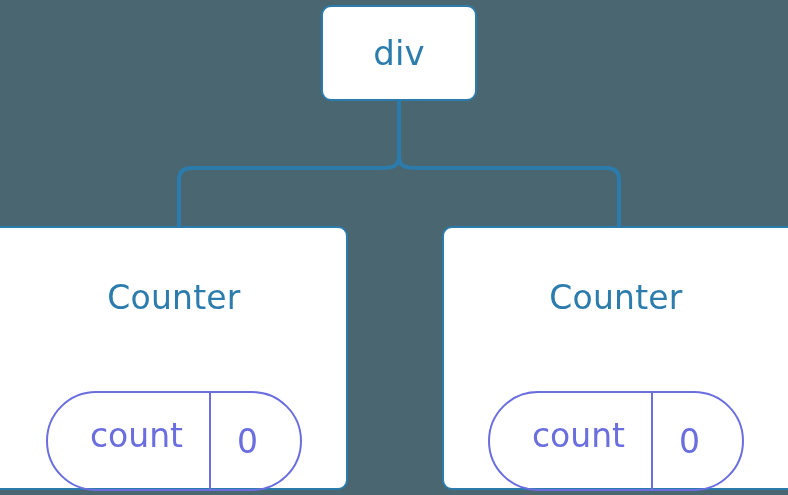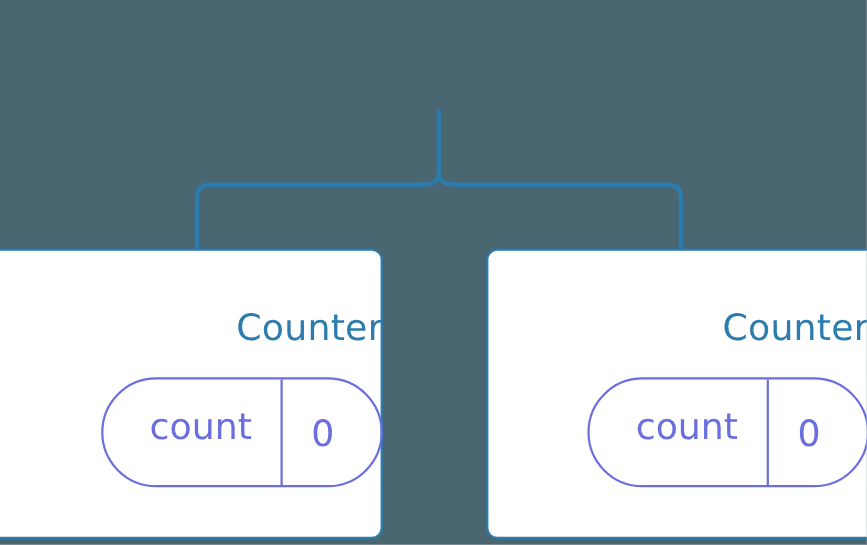--- a/index.html
+++ b/index.html
@@ -71,21 +71,22 @@
   }
   #child-node-right {
     left: 442px;
     width: 360px;
   }
   
   .child-inner {
     width: 348px;
     display: flex;
     flex-direction: column;
-    align-items: flex-end;
+    align-items: center;
+    gap: 48px;
   }
   #child-node-left .child-inner  { margin-left: 12px; }
   #child-node-right .child-inner { margin-right: 12px; }
 
   .child-title {
     color: #2c7cad;
     font-size: 33px;
     margin-top: 50px;
     letter-spacing: 0.2px;
   }
@@ -130,20 +131,23 @@
 
   <svg id="connector-layer" viewBox="0 0 788 495" width="788" height="495" aria-hidden="true">
 
     <path d="M 399 101 L 399 156" fill="none" stroke="#2b7cad" stroke-width="4" stroke-linecap="round"></path>
 
     <path d="M 399 156 C 399 168, 391 168, 379 168 L 191 168 Q 179 168 179 180 L 179 226" fill="none" stroke="#2b7cad" stroke-width="4" stroke-linecap="round"></path>
 
     <path d="M 399 156 C 399 168, 407 168, 419 168 L 607 168 Q 619 168 619 180 L 619 226" fill="none" stroke="#2b7cad" stroke-width="4" stroke-linecap="round"></path>
   </svg>
 
+  <div class="node-box" id="root-node">
+    <span class="root-label">div</span>
+  </div>
 
   <div class="node-box child-node" id="child-node-left">
     <div class="child-inner">
       <span class="child-title">Counter</span>
       <div class="state-pill">
         <span class="pill-key">count</span>
         <span class="pill-divider"></span>
         <span class="pill-value">0</span>
       </div>
     </div>

